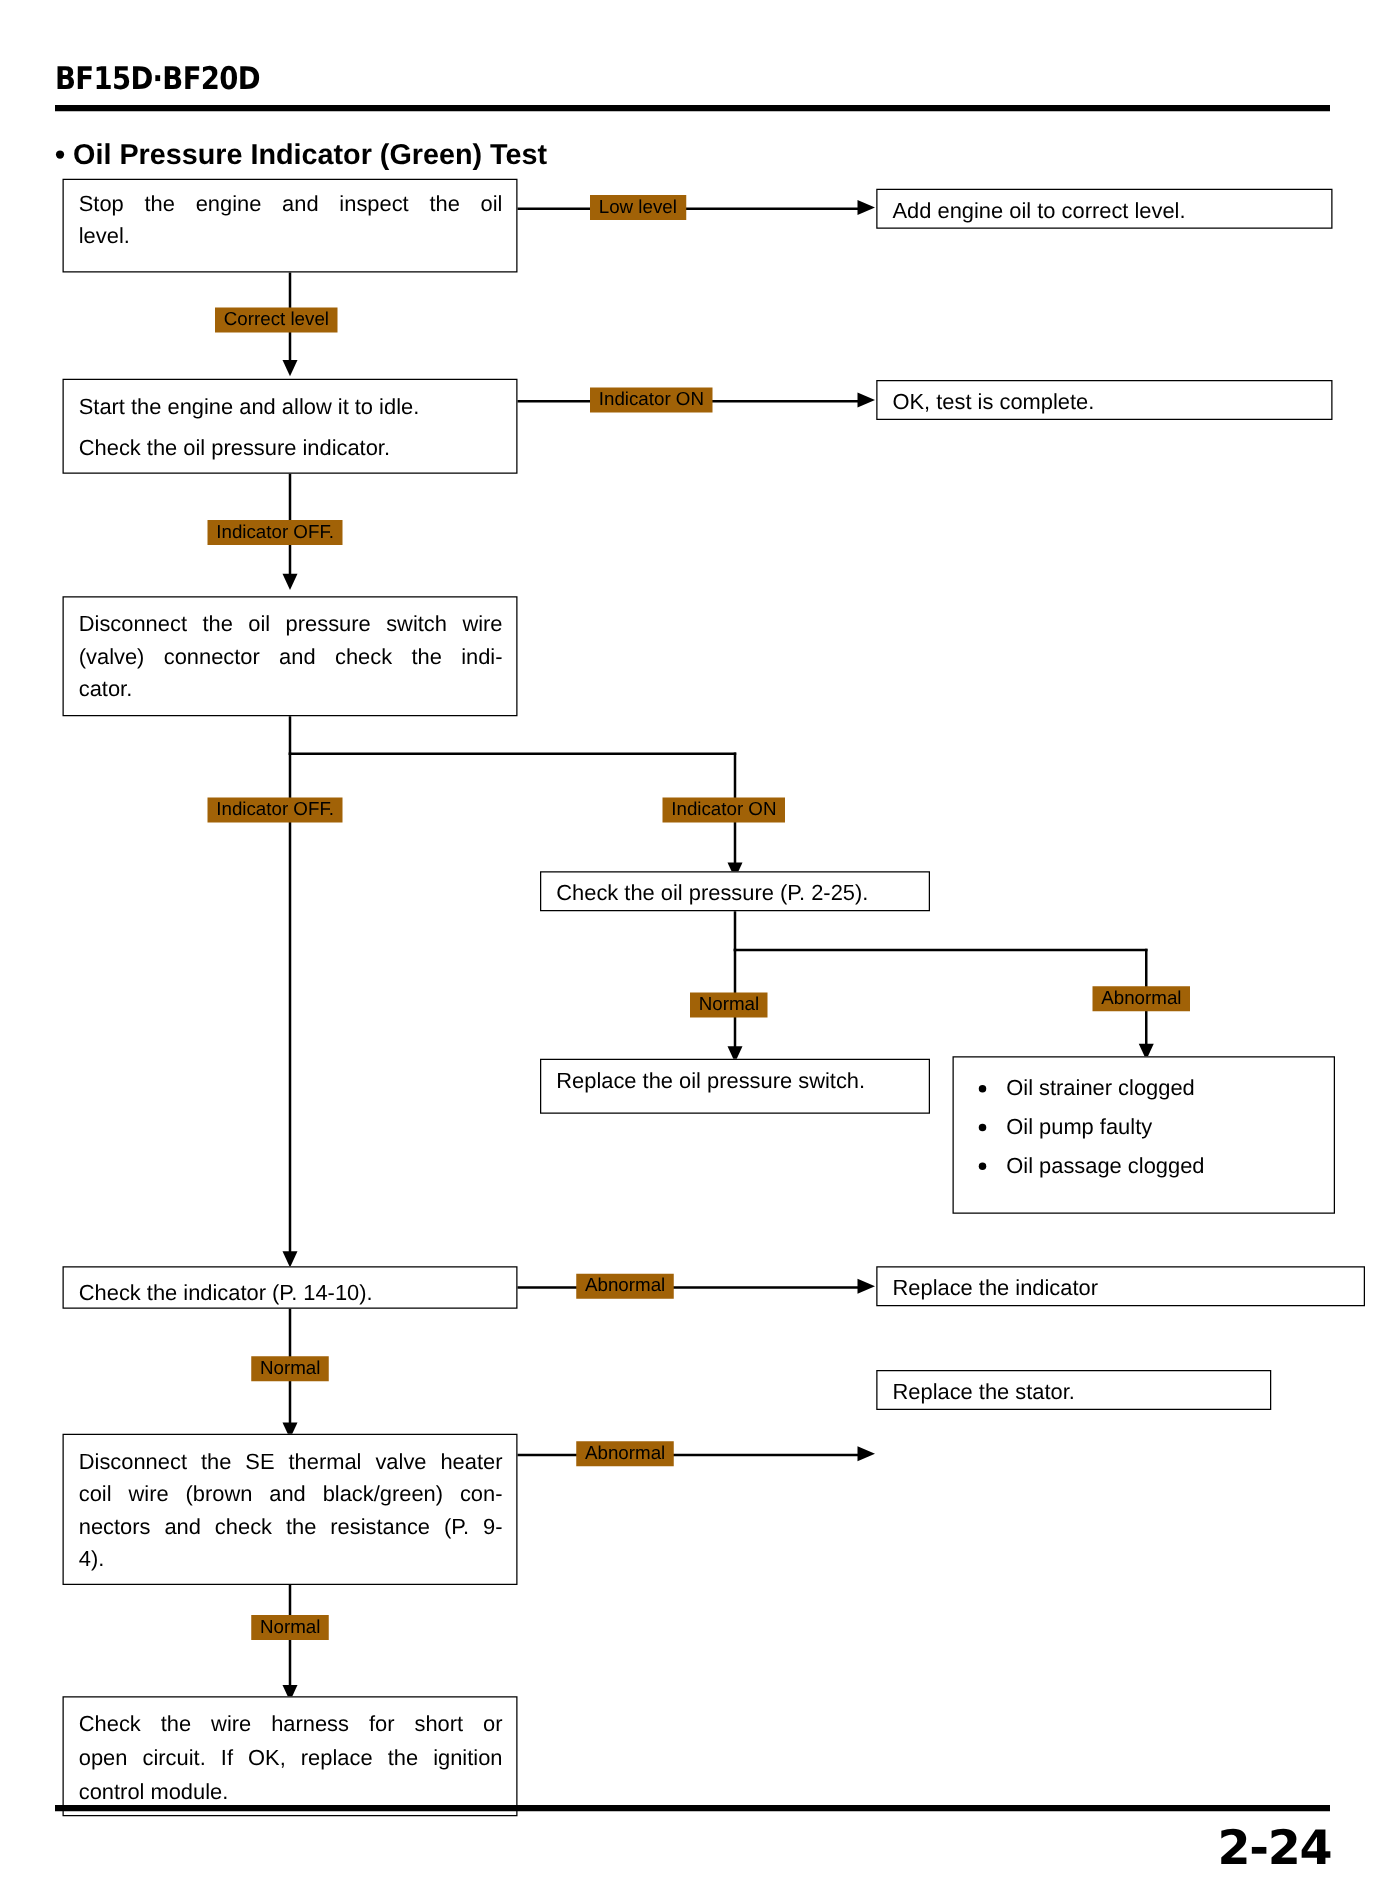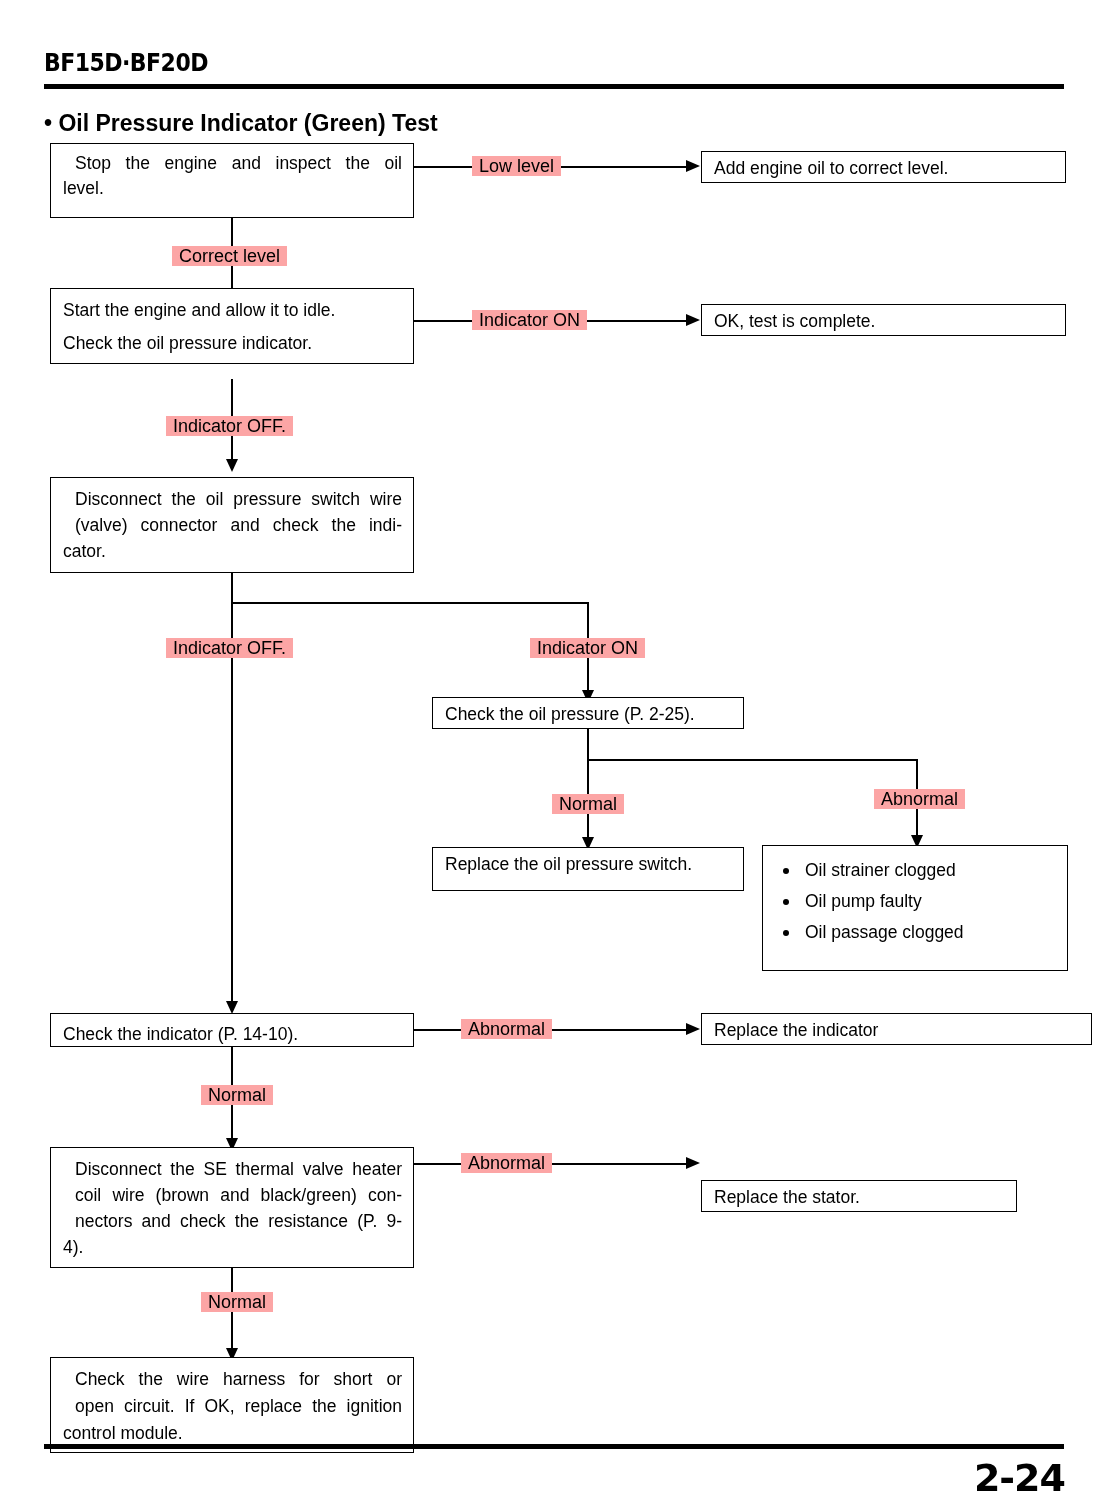--- a/index.html
+++ b/index.html
@@ -82,21 +82,20 @@
   .box.justify {
     text-align: justify;
     text-align-last: left;
   }
   .box .ln { display: block; white-space: nowrap; }
   .box .jl {
     display: block;
     text-align: justify;
     text-align-last: justify;
     white-space: normal;
-    margin-left: 12px;
   }
 
   
   .bullet-box {
     position: absolute;
     box-sizing: border-box;
     border: 1.6px solid #000000;
     background: #ffffff;
     font-size: 17.5px;
     padding: 9px 10px 9px 14px;
@@ -149,24 +148,24 @@
     width: 0;
     height: 0;
     border-top: 6px solid transparent;
     border-bottom: 6px solid transparent;
     border-left: 14px solid #000000;
   }
 
   
   .elabel {
     position: absolute;
-    font-size: 18px;
+    font-size: 15px;
     line-height: 20px;
     white-space: nowrap;
-    background: #fca5a5;
+    background: #a16207;
     padding: 0 7px;
     text-align: center;
   }
 </style>
 </head>
 <body>
 
 <div id="page">
 
   <div class="model-title">BF15D·BF20D</div>
@@ -183,21 +182,21 @@
   <div class="elabel" style="left:472px; top:156px;">Low level</div>
 
   <div class="box" style="left:701px; top:151px; width:365px; height:32px; padding-top:4px;">
     <span class="ln">Add engine oil to correct level.</span>
   </div>
 
   <div class="vline" style="left:231px; top:218px; height:74px;"></div>
   <div class="arrow-down" style="left:226px; top:288px;"></div>
   <div class="elabel" style="left:172px; top:246px;">Correct level</div>
 
-  <div class="box" style="left:50px; top:288px; width:364px; height:76px; line-height:33px; padding-top:5px;">
+  <div class="box" style="left:50px; top:303px; width:364px; height:76px; line-height:33px; padding-top:5px;">
     <span class="ln">Start the engine and allow it to idle.</span>
     <span class="ln">Check the oil pressure indicator.</span>
   </div>
 
   <div class="hline" style="left:414px; top:320px; width:273px;"></div>
   <div class="arrow-right" style="left:686px; top:314px;"></div>
   <div class="elabel" style="left:472px; top:310px;">Indicator ON</div>
 
   <div class="box" style="left:701px; top:304px; width:365px; height:32px; padding-top:4px;">
     <span class="ln">OK, test is complete.</span>
@@ -271,21 +270,21 @@
     <span class="jl">Disconnect the SE thermal valve heater</span>
     <span class="jl">coil wire (brown and black/green) con-</span>
     <span class="jl">nectors and check the resistance (P. 9-</span>
     <span class="ln">4).</span>
   </div>
 
   <div class="hline" style="left:414px; top:1163px; width:273px;"></div>
   <div class="arrow-right" style="left:686px; top:1157px;"></div>
   <div class="elabel" style="left:461px; top:1153px;">Abnormal</div>
 
-  <div class="box" style="left:701px; top:1180px; width:316px; height:32px; padding-top:4px;">
+  <div class="box" style="left:701px; top:1096px; width:316px; height:32px; padding-top:4px;">
     <span class="ln">Replace the stator.</span>
   </div>
 
   <div class="vline" style="left:231px; top:1268px; height:84px;"></div>
   <div class="arrow-down" style="left:226px; top:1348px;"></div>
   <div class="elabel" style="left:201px; top:1292px;">Normal</div>
 
   <div class="box justify" style="left:50px; top:1357px; width:364px; height:96px; line-height:27px; padding-top:8px;">
     <span class="jl">Check the wire harness for short or</span>
     <span class="jl">open circuit.  If OK, replace the ignition</span>

